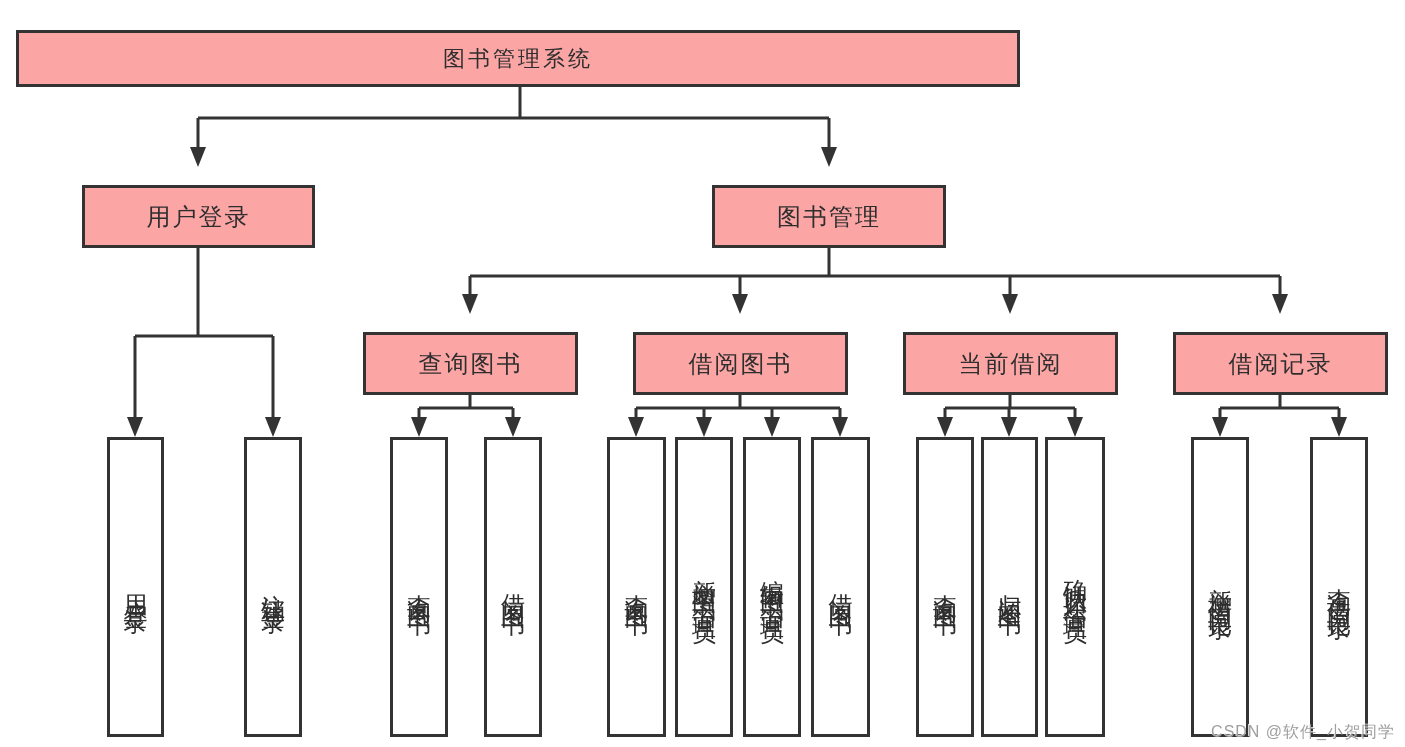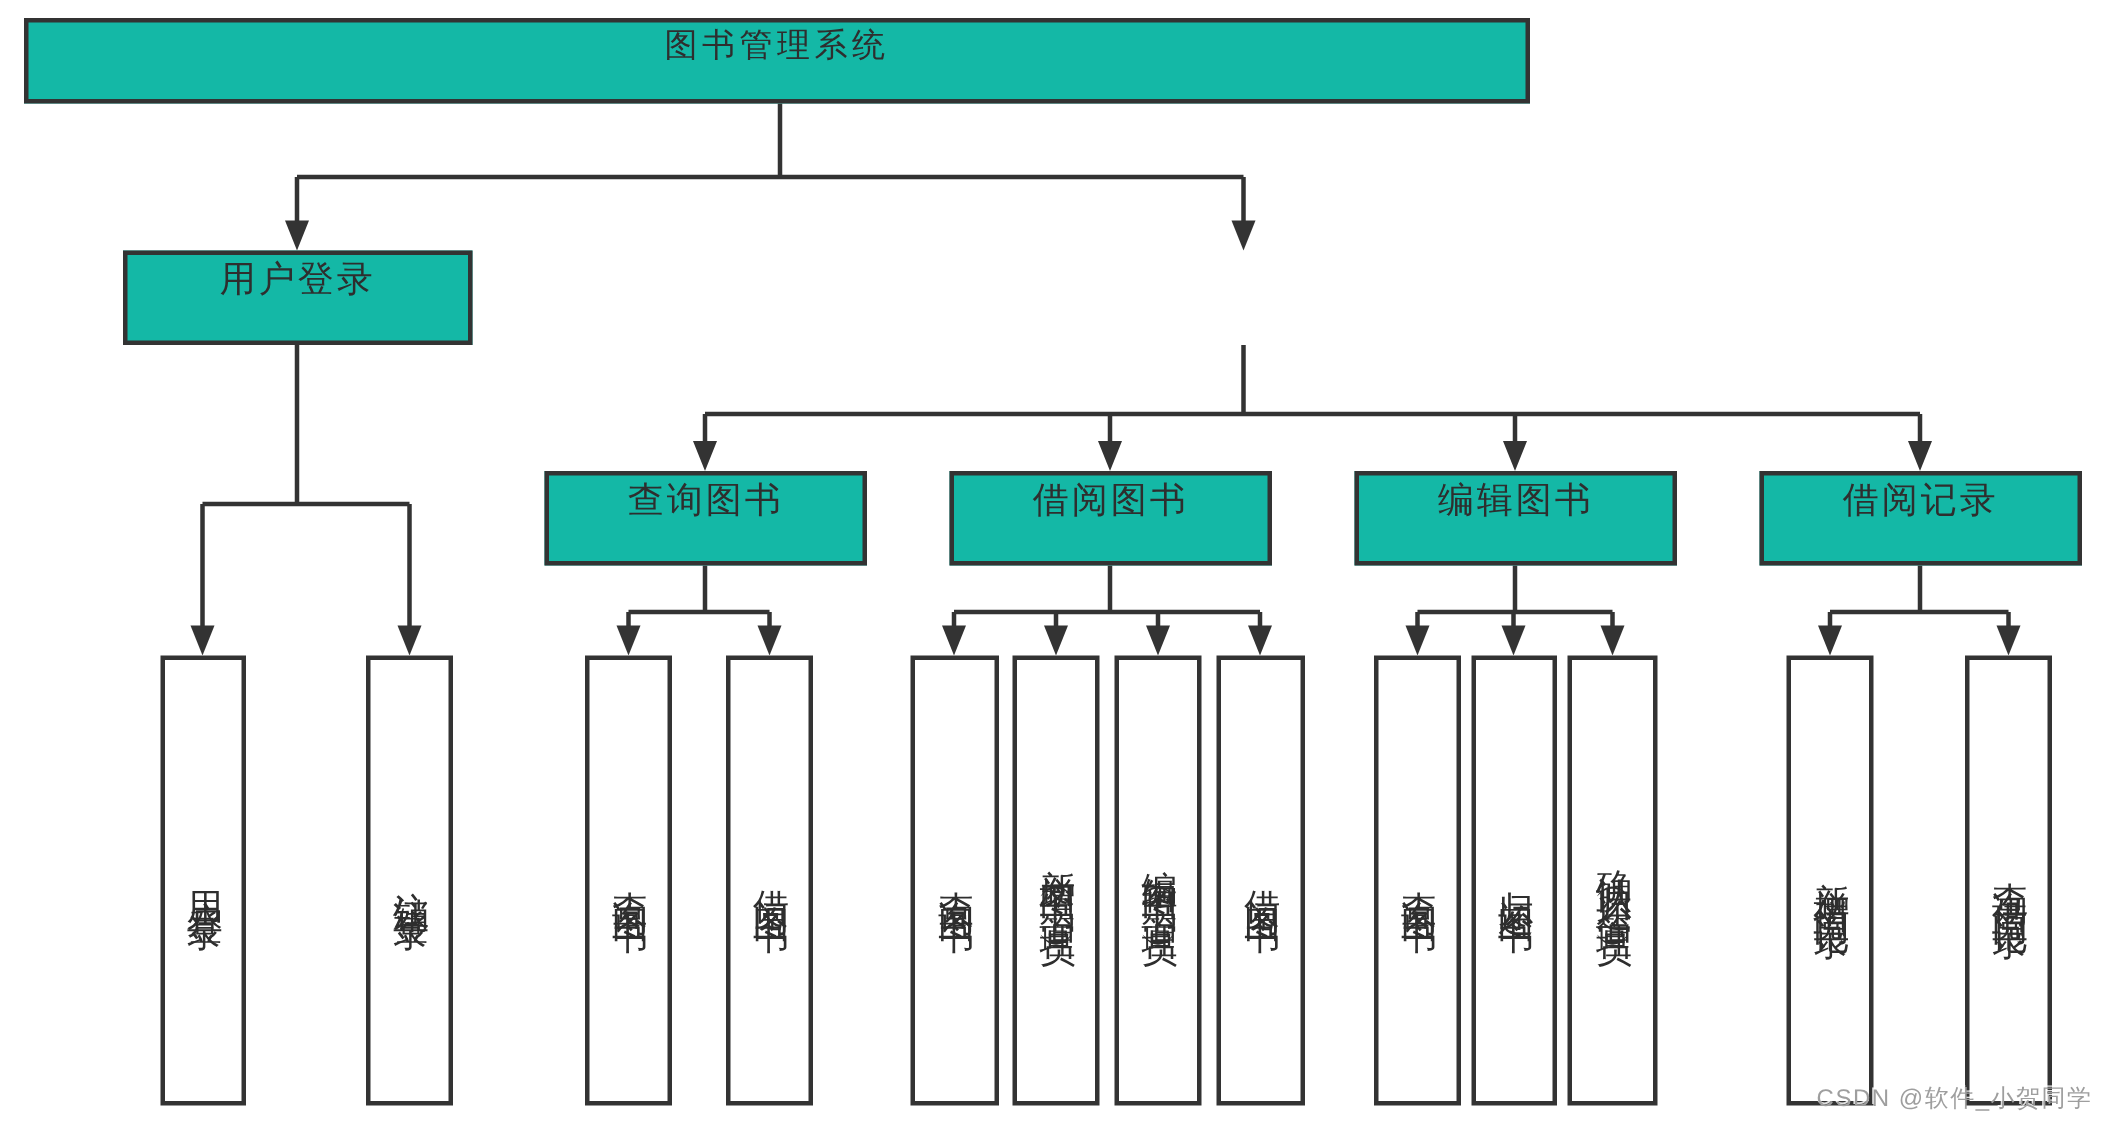--- a/index.html
+++ b/index.html
@@ -19,28 +19,30 @@
   .connectors {
     position: absolute;
     left: 0;
     top: 0;
     width: 1405px;
     height: 747px;
   }
   .node {
     position: absolute;
     box-sizing: border-box;
-    background: #14b8a6;
+    background: #fca5a5;
     border: 3px solid #333333;
     display: flex;
+    align-items: center;
     justify-content: center;
     font-size: 24px;
     letter-spacing: 2px;
     color: #2e2e2e;
     white-space: nowrap;
+    margin-top: 18px;
   }
   .node.root-node {
     font-size: 22px;
     letter-spacing: 3px;
   }
   .leaf {
     position: absolute;
     box-sizing: border-box;
     background: #ffffff;
     border: 3px solid #333333;
@@ -119,29 +121,32 @@
     </g>
   </svg>
 
   <div class="node root-node" style="left:16px; top:12px; width:1004px; height:57px;">
     <span>图书管理系统</span>
   </div>
 
   <div class="node" style="left:82px; top:167px; width:233px; height:63px;">
     <span>用户登录</span>
   </div>
+  <div class="node" style="left:712px; top:167px; width:234px; height:63px;">
+    <span>图书管理</span>
+  </div>
 
   <div class="node" style="left:363px; top:314px; width:215px; height:63px;">
     <span>查询图书</span>
   </div>
   <div class="node" style="left:633px; top:314px; width:215px; height:63px;">
     <span>借阅图书</span>
   </div>
   <div class="node" style="left:903px; top:314px; width:215px; height:63px;">
-    <span>编辑图书</span>
+    <span>当前借阅</span>
   </div>
   <div class="node" style="left:1173px; top:314px; width:215px; height:63px;">
     <span>借阅记录</span>
   </div>
 
   <div class="leaf" style="left:107px; top:437px; width:57px; height:300px;">
     <span>用户登录</span>
   </div>
   <div class="leaf" style="left:244px; top:437px; width:58px; height:300px;">
     <span>注销登录</span>

